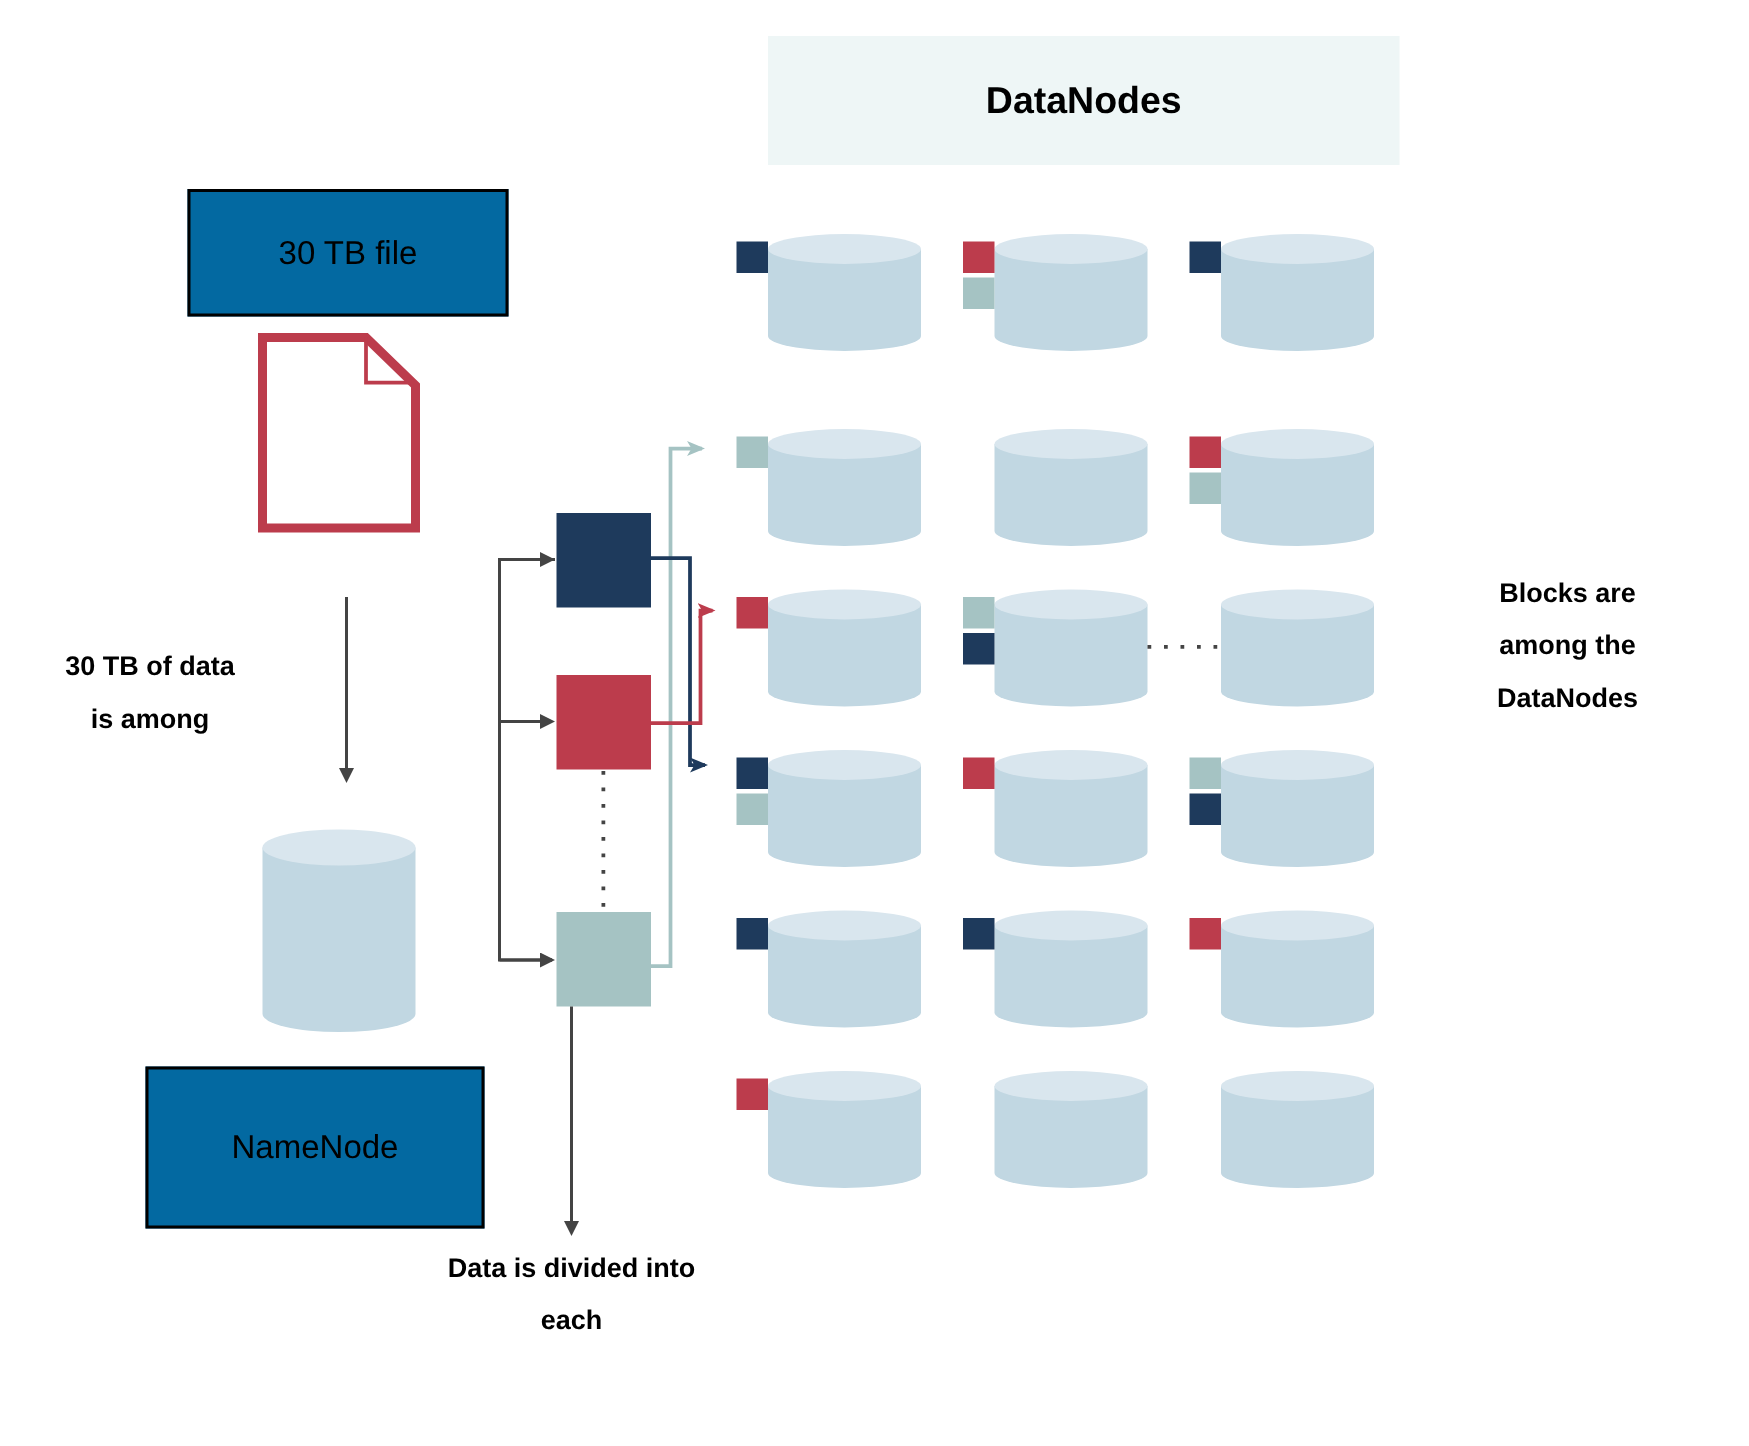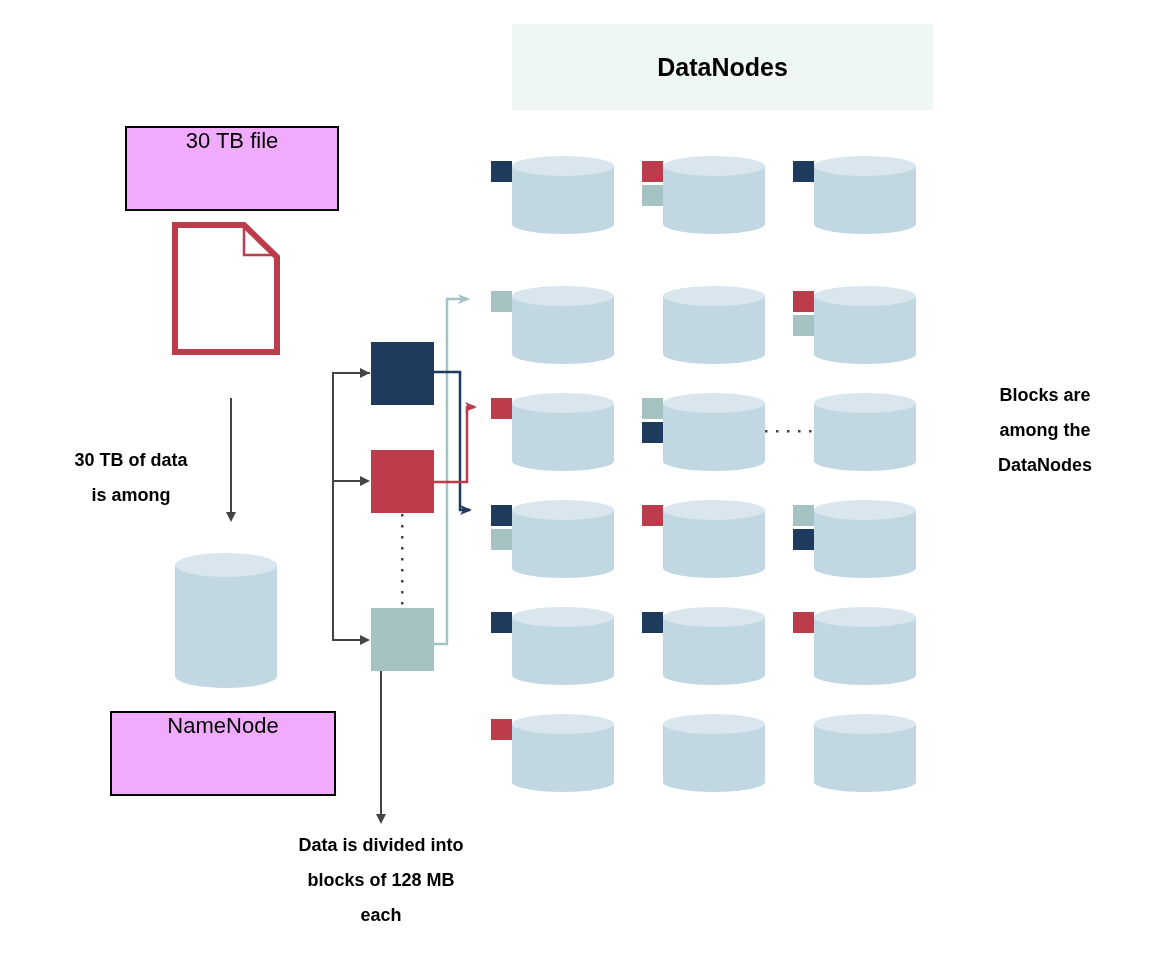--- a/index.html
+++ b/index.html
@@ -1,47 +1,46 @@
 <!DOCTYPE html>
 <html><head>
 <meta charset="utf-8">
 <style>
   html, body { margin: 0; padding: 0; background: #ffffff; }
   body { width: 1166px; height: 964px; position: relative; overflow: hidden;
          font-family: "Liberation Sans", sans-serif; color: #000; }
-  .box { position: absolute; border: 2px solid #000; background: #f0abfc; box-sizing: border-box;
-         display: flex; align-items: flex-start; justify-content: center; font-size: 22px; }
+  .box { position: absolute; border: 2px solid #000; background: #0369a1; box-sizing: border-box;
+         display: flex; align-items: center; justify-content: center; font-size: 22px; }
   .bold-label { position: absolute; font-weight: bold; font-size: 18px; text-align: center; line-height: 35px; }
   .dn-header { position: absolute; left: 512px; top: 24px; width: 421px; height: 86px; background: #eef6f6;
                display: flex; align-items: center; justify-content: center; font-weight: bold; font-size: 25px; }
   svg { position: absolute; left: 0; top: 0; }
 </style>
 </head>
 <body>
 
 <div class="box" style="left:125px; top:126px; width:214px; height:85px;">
   <span>30 TB file</span>
 </div>
 
-<div class="box" style="left:110px; top:711px; width:226px; height:85px;">
+<div class="box" style="left:97px; top:711px; width:226px; height:108px;">
   <span>NameNode</span>
 </div>
 
 <div class="dn-header">
   <span>DataNodes</span>
 </div>
 
-<div class="bold-label" style="left:0px; top:443px; width:200px;margin-left:31px;">
+<div class="bold-label" style="left:0px; top:427px; width:200px;">
   <div>30 TB of data</div>
   <div>is among</div>
 </div>
 
 <div class="bold-label" style="left:230px; top:828px; width:302px;">
   <div>Data is divided into</div>
-  <div>blocks of 128 MB</div>
   <div>each</div>
 </div>
 
 <div class="bold-label" style="left:955px; top:378px; width:180px;">
   <div>Blocks are</div>
   <div>among the</div>
   <div>DataNodes</div>
 </div>
 
 <svg id="diagram" width="1166" height="964" viewBox="0 0 1166 964">

